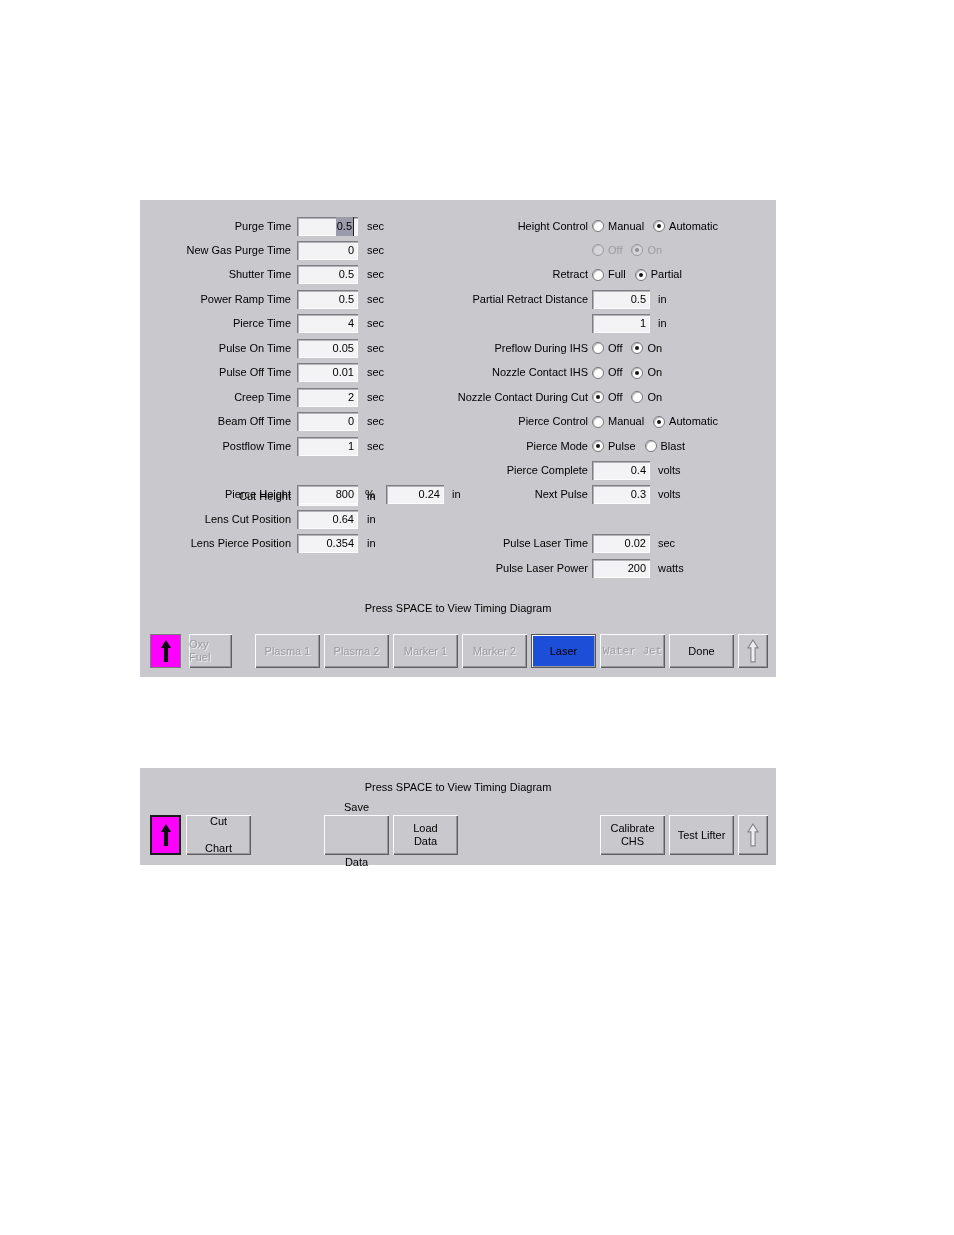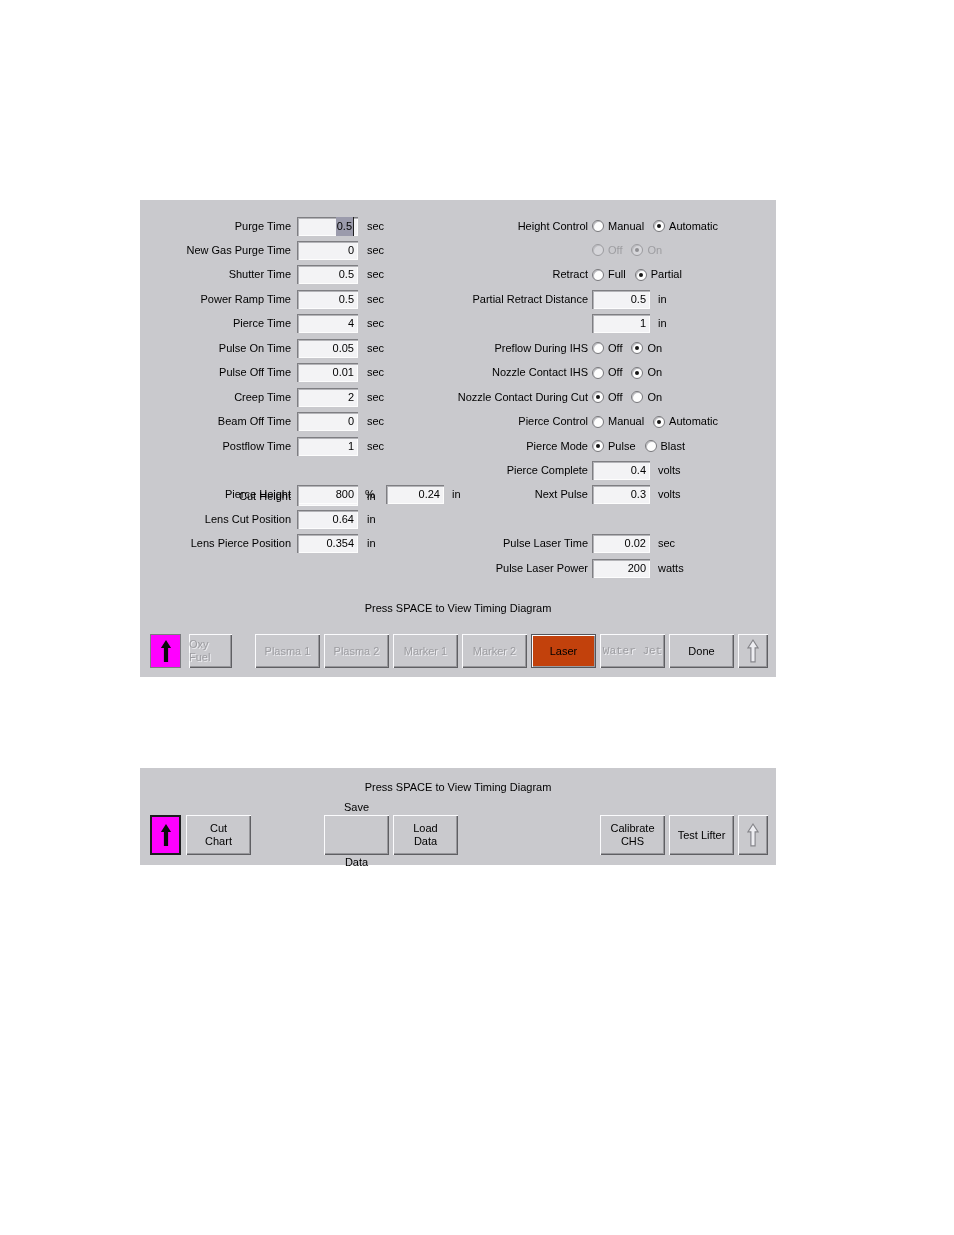--- a/index.html
+++ b/index.html
@@ -37,21 +37,21 @@
   
   .btnrow{position:absolute;left:0;right:0;}
   .p1 .btnrow{top:434px;height:34px;}
   .p2 .btnrow{top:47px;height:40px;}
   .btn{position:absolute;top:0;height:100%;background:#c9c9cd;box-sizing:border-box;
        box-shadow:inset 1px 1px 0 #fbfbfd,inset -1px -1px 0 #5f5f63,inset -2px -2px 0 #97979b;
        display:flex;flex-direction:column;align-items:center;justify-content:center;
        font-size:11px;cursor:default;}
   .bline{line-height:13px;}
   .bdis{color:#9d9da1;text-shadow:1px 1px 0 #ededf1;}
-  .bsel{border:1px solid #55555a;background:#c2410c;
+  .bsel{border:1px solid #55555a;background:#1d4ed8;
         box-shadow:inset 1px 1px 0 #fbfbfd,inset -1px -1px 0 #9a9a9e;}
   .bmag{background:#ff00ff;box-shadow:none;border:1px solid #7c7c80;}
   .bfoc{border:2px solid #1c1c1e;}
   .bsm{background:#c9c9cd;}
 </style>
 </head>
 <body>
 
 <div class="page">
   <div class="panel p1" id="panel1">
@@ -308,21 +308,21 @@
       </div>
     </div>
   <div class="panel p2" id="panel2">
     <div class="hint p2hint">Press SPACE to View Timing Diagram</div>
     <div class="btnrow" id="p2buttons">
         <div class="btn bmag bfoc" style="left: 10px; width: 31px;">
           <svg width="14" height="26" viewBox="0 0 16 28">
             <path d="M8 1.5 L13.8 10.5 H10.4 V26.5 H5.6 V10.5 H2.2 Z" fill="#0a0a0a"></path>
           </svg>
         </div>
-        <div class="btn" style="left: 46px; width: 65px;">
+        <div class="btn" style="left: 46px; width: 65px; justify-content: space-between;">
           <span class="bline">Cut</span>
           <span class="bline">Chart</span>
         </div>
         <div class="btn" style="left: 184px; width: 65px; gap: 42px;">
           <span class="bline">Save</span>
           <span class="bline">Data</span>
         </div>
         <div class="btn" style="left: 253px; width: 65px;">
           <span class="bline">Load</span>
           <span class="bline">Data</span>

